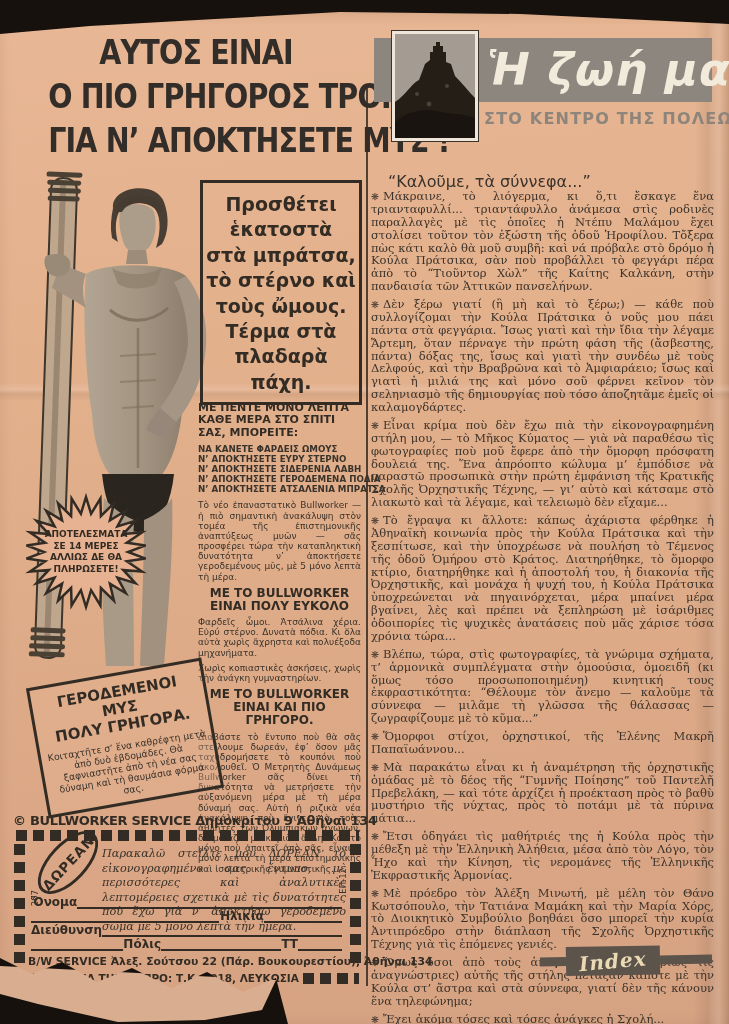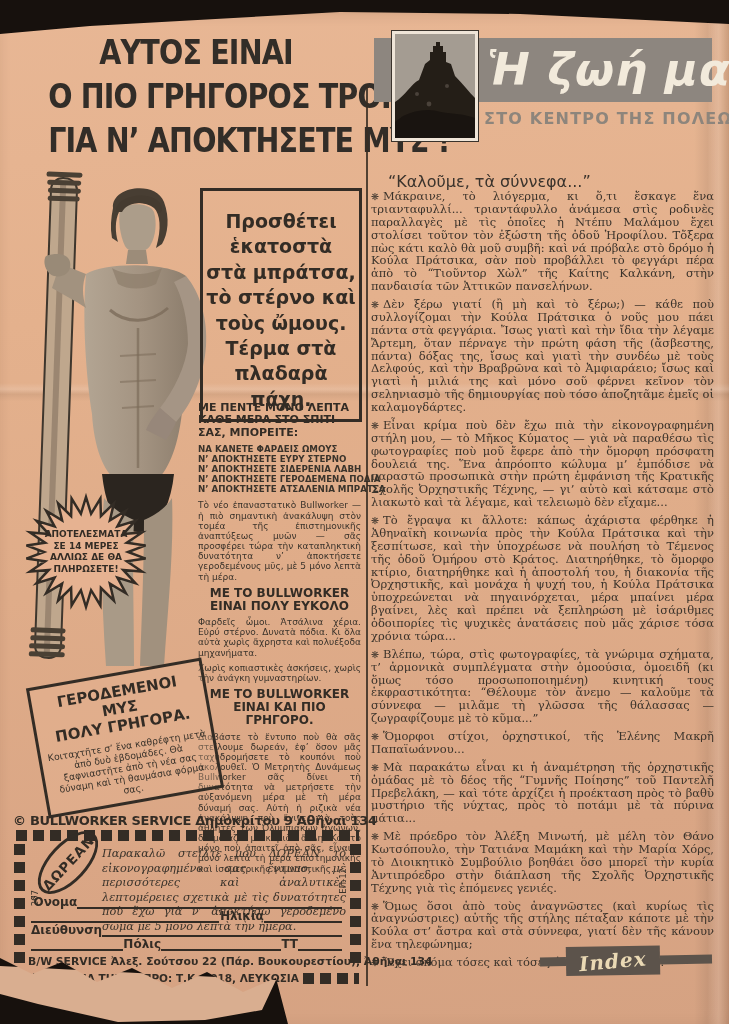--- a/index.html
+++ b/index.html
@@ -13,22 +13,22 @@
          clip-path:polygon(0 34px,90px 26px,340px 12px,520px 14px,729px 24px,729px 1024px,288px 1024px,276px 978px,243px 992px,207px 972px,172px 988px,132px 968px,97px 982px,62px 962px,32px 974px,0 958px);
          box-shadow:inset 0 16px 20px -12px rgba(60,30,10,.45), inset -12px 0 26px -18px rgba(60,30,10,.4);}
   .crease{position:absolute;inset:0;pointer-events:none;
          background:linear-gradient(180deg,transparent 37.4%,rgba(255,255,255,.14) 38%,rgba(0,0,0,.06) 38.5%,transparent 39.2%),
                     linear-gradient(90deg,transparent 95.2%,rgba(0,0,0,.07) 97%,rgba(255,255,255,.12) 98.6%,transparent 100%);}
   
   .headline{position:absolute;left:20px;top:30px;width:352px;text-align:center;}
   .hline{font-weight:bold;font-size:34px;line-height:44px;color:#322d28;white-space:nowrap;
          transform:scaleX(.84);transform-origin:center;letter-spacing:-1px;}
   .manfig{position:absolute;left:16px;top:168px;width:200px;height:500px;}
-  .benefitbox{position:absolute;left:200px;top:188px;width:150px;height:210px;border:3px solid #332c25;
-              padding:18px 3px 0 3px;text-align:center;}
+  .benefitbox{position:absolute;left:200px;top:180px;width:150px;height:210px;border:3px solid #332c25;
+              padding:9px 3px 0 3px;text-align:center;}
   .bline{font-weight:bold;font-size:19px;line-height:25.4px;color:#332c25;}
   .starwrap{position:absolute;left:22px;top:492px;width:128px;height:120px;}
   .starsvg{position:absolute;inset:0;width:128px;height:120px;}
   .startext{position:absolute;left:14px;top:37px;width:100px;text-align:center;}
   .sline{font-weight:bold;font-size:9px;line-height:11.5px;color:#332c25;}
   .adcopy{position:absolute;left:198px;top:398px;width:163px;color:#3a332b;}
   .adh1{font-weight:bold;font-size:11px;line-height:1.12;margin:4px 0 5px 0;color:#332c25;}
   .adli{font-weight:bold;font-size:8.7px;line-height:1.16;color:#3a332b;white-space:nowrap;}
   .adlist{margin-bottom:6px;}
   .adp{font-size:9px;line-height:1.13;margin:0 0 5px 0;text-align:justify;}
@@ -259,20 +259,21 @@
       <div class="mastsub">ΣΤΟ ΚΕΝΤΡΟ ΤΗΣ ΠΟΛΕΩΣ</div>
       <h2 class="atitle">“Καλοῦμε, τὰ σύννεφα...”</h2>
       <div class="paras">
           <p class="apara"><span class="pb">❋</span><span class="ptxt">Μάκραινε, τὸ λιόγερμα, κι ὅ,τι ἔσκαγε ἕνα τριανταφυλλί... τριαντάφυλλο ἀνάμεσα στὶς ροδινὲς παραλλαγὲς μὲ τὶς ὁποῖες ἡ Ντέπυ Μαλάμου ἔχει στολίσει τοῦτον τὸν ἐξώστη τῆς ὁδοῦ Ἡροφίλου. Τὄξερα πὼς κάτι καλὸ θὰ μοῦ συμβῆ: καὶ νά πρόβαλε στὸ δρόμο ἡ Κούλα Πράτσικα, σὰν ποὺ προβάλλει τὸ φεγγάρι πέρα ἀπὸ τὸ “Τιοῦντορ Χὼλ” τῆς Καίτης Καλκάνη, στὴν πανδαισία τῶν Ἀττικῶν πανσελήνων.</span></p>
           <p class="apara"><span class="pb">❋</span><span class="ptxt">Δὲν ξέρω γιατί (ἢ μὴ καὶ τὸ ξέρω;) — κάθε ποὺ συλλογίζομαι τὴν Κούλα Πράτσικα ὁ νοῦς μου πάει πάντα στὰ φεγγάρια. Ἴσως γιατὶ καὶ τὴν ἴδια τὴν λέγαμε Ἄρτεμη, ὅταν πέρναγε τὴν πρώτη φάση τῆς (ἄσβεστης, πάντα) δόξας της, ἴσως καὶ γιατὶ τὴν συνδέω μὲ τοὺς Δελφούς, καὶ τὴν Βραβρῶνα καὶ τὸ Ἀμφιαράειο; ἴσως καὶ γιατὶ ἡ μιλιά της καὶ μόνο σοῦ φέρνει κεῖνον τὸν σεληνιασμὸ τῆς δημιουργίας ποὺ τόσο ἀποζητᾶμε ἐμεῖς οἱ καλαμογδάρτες.</span></p>
           <p class="apara"><span class="pb">❋</span><span class="ptxt">Εἶναι κρίμα ποὺ δὲν ἔχω πιὰ τὴν εἰκονογραφημένη στήλη μου, — τὸ Μῆκος Κύματος — γιὰ νὰ παραθέσω τὶς φωτογραφίες ποὺ μοῦ ἔφερε ἀπὸ τὴν ὅμορφη πρόσφατη δουλειά της. Ἕνα ἀπρόοπτο κώλυμα μ’ ἐμπόδισε νὰ παραστῶ προσωπικὰ στὴν πρώτη ἐμφάνιση τῆς Κρατικῆς Σχολῆς Ὀρχηστικῆς Τέχνης, — γι’ αὐτὸ καὶ κάτσαμε στὸ λιακωτὸ καὶ τὰ λέγαμε, καὶ τελειωμὸ δὲν εἴχαμε...</span></p>
           <p class="apara"><span class="pb">❋</span><span class="ptxt">Τὸ ἔγραψα κι ἄλλοτε: κάπως ἀχάριστα φέρθηκε ἡ Ἀθηναϊκὴ κοινωνία πρὸς τὴν Κούλα Πράτσικα καὶ τὴν ξεσπίτωσε, καὶ τὴν ὑποχρέωσε νὰ πουλήση τὸ Τέμενος τῆς ὁδοῦ Ὁμήρου στὸ Κράτος. Διατηρήθηκε, τὸ ὅμορφο κτίριο, διατηρήθηκε καὶ ἡ ἀποστολή του, ἡ διακονία τῆς Ὀρχηστικῆς, καὶ μονάχα ἡ ψυχή του, ἡ Κούλα Πράτσικα ὑποχρεώνεται νὰ πηγαινόρχεται, μέρα μπαίνει μέρα βγαίνει, λὲς καὶ πρέπει νὰ ξεπληρώση μὲ ἰσάριθμες ὁδοιπορίες τὶς ψυχικὲς ἀνατάσεις ποὺ μᾶς χάρισε τόσα χρόνια τώρα...</span></p>
           <p class="apara"><span class="pb">❋</span><span class="ptxt">Βλέπω, τώρα, στὶς φωτογραφίες, τὰ γνώριμα σχήματα, τ’ ἁρμονικὰ συμπλέγματα στὴν ὁμοούσια, ὁμοειδῆ (κι ὅμως τόσο προσωποποιημένη) κινητική τους ἐκφραστικότητα: “Θέλουμε τὸν ἄνεμο — καλοῦμε τὰ σύννεφα — μιλᾶμε τὴ γλῶσσα τῆς θάλασσας — ζωγραφίζουμε μὲ τὸ κῦμα...”</span></p>
           <p class="apara"><span class="pb">❋</span><span class="ptxt">Ὅμορφοι στίχοι, ὀρχηστικοί, τῆς Ἑλένης Μακρῆ Παπαϊωάννου...</span></p>
           <p class="apara"><span class="pb">❋</span><span class="ptxt">Μὰ παρακάτω εἶναι κι ἡ ἀναμέτρηση τῆς ὀρχηστικῆς ὁμάδας μὲ τὸ δέος τῆς “Γυμνῆς Ποίησης” τοῦ Παντελῆ Πρεβελάκη, — καὶ τότε ἀρχίζει ἡ προέκταση πρὸς τὸ βαθὺ μυστήριο τῆς νύχτας, πρὸς τὸ ποτάμι μὲ τὰ πύρινα μάτια...</span></p>
+          <p class="apara"><span class="pb">❋</span><span class="ptxt">Ἔτσι ὁδηγάει τὶς μαθήτριές της ἡ Κούλα πρὸς τὴν μέθεξη μὲ τὴν Ἑλληνικὴ Ἀλήθεια, μέσα ἀπὸ τὸν Λόγο, τὸν Ἦχο καὶ τὴν Κίνηση, τὶς νερομάνες τῆς Ἑλληνικῆς Ἐκφραστικῆς Ἁρμονίας.</span></p>
           <p class="apara"><span class="pb">❋</span><span class="ptxt">Μὲ πρόεδρο τὸν Ἀλέξη Μινωτή, μὲ μέλη τὸν Θάνο Κωτσόπουλο, τὴν Τατιάνα Μαμάκη καὶ τὴν Μαρία Χόρς, τὸ Διοικητικὸ Συμβούλιο βοηθάει ὅσο μπορεῖ τὴν κυρία Ἀντιπρόεδρο στὴν διάπλαση τῆς Σχολῆς Ὀρχηστικῆς Τέχνης γιὰ τὶς ἑπόμενες γενιές.</span></p>
           <p class="apara"><span class="pb">❋</span><span class="ptxt">Ὅμως ὅσοι ἀπὸ τοὺς ἀναγνῶστες (καὶ κυρίως τὶς ἀναγνώστριες) αὐτῆς τῆς στήλης πέταξαν κάποτε μὲ τὴν Κούλα στ’ ἄστρα καὶ στὰ σύννεφα, γιατί δὲν τῆς κάνουν ἕνα τηλεφώνημα;</span></p>
           <p class="apara"><span class="pb">❋</span><span class="ptxt">Ἔχει ἀκόμα τόσες καὶ τόσες ἀνάγκες ἡ Σχολή...</span></p>
         </div>
       <div class="indexlogo">
         <div class="ibar ibar-l"></div>
         <div class="ibox">
           <span class="itext">Index</span>
         </div>
         <div class="ibar ibar-r"></div>

